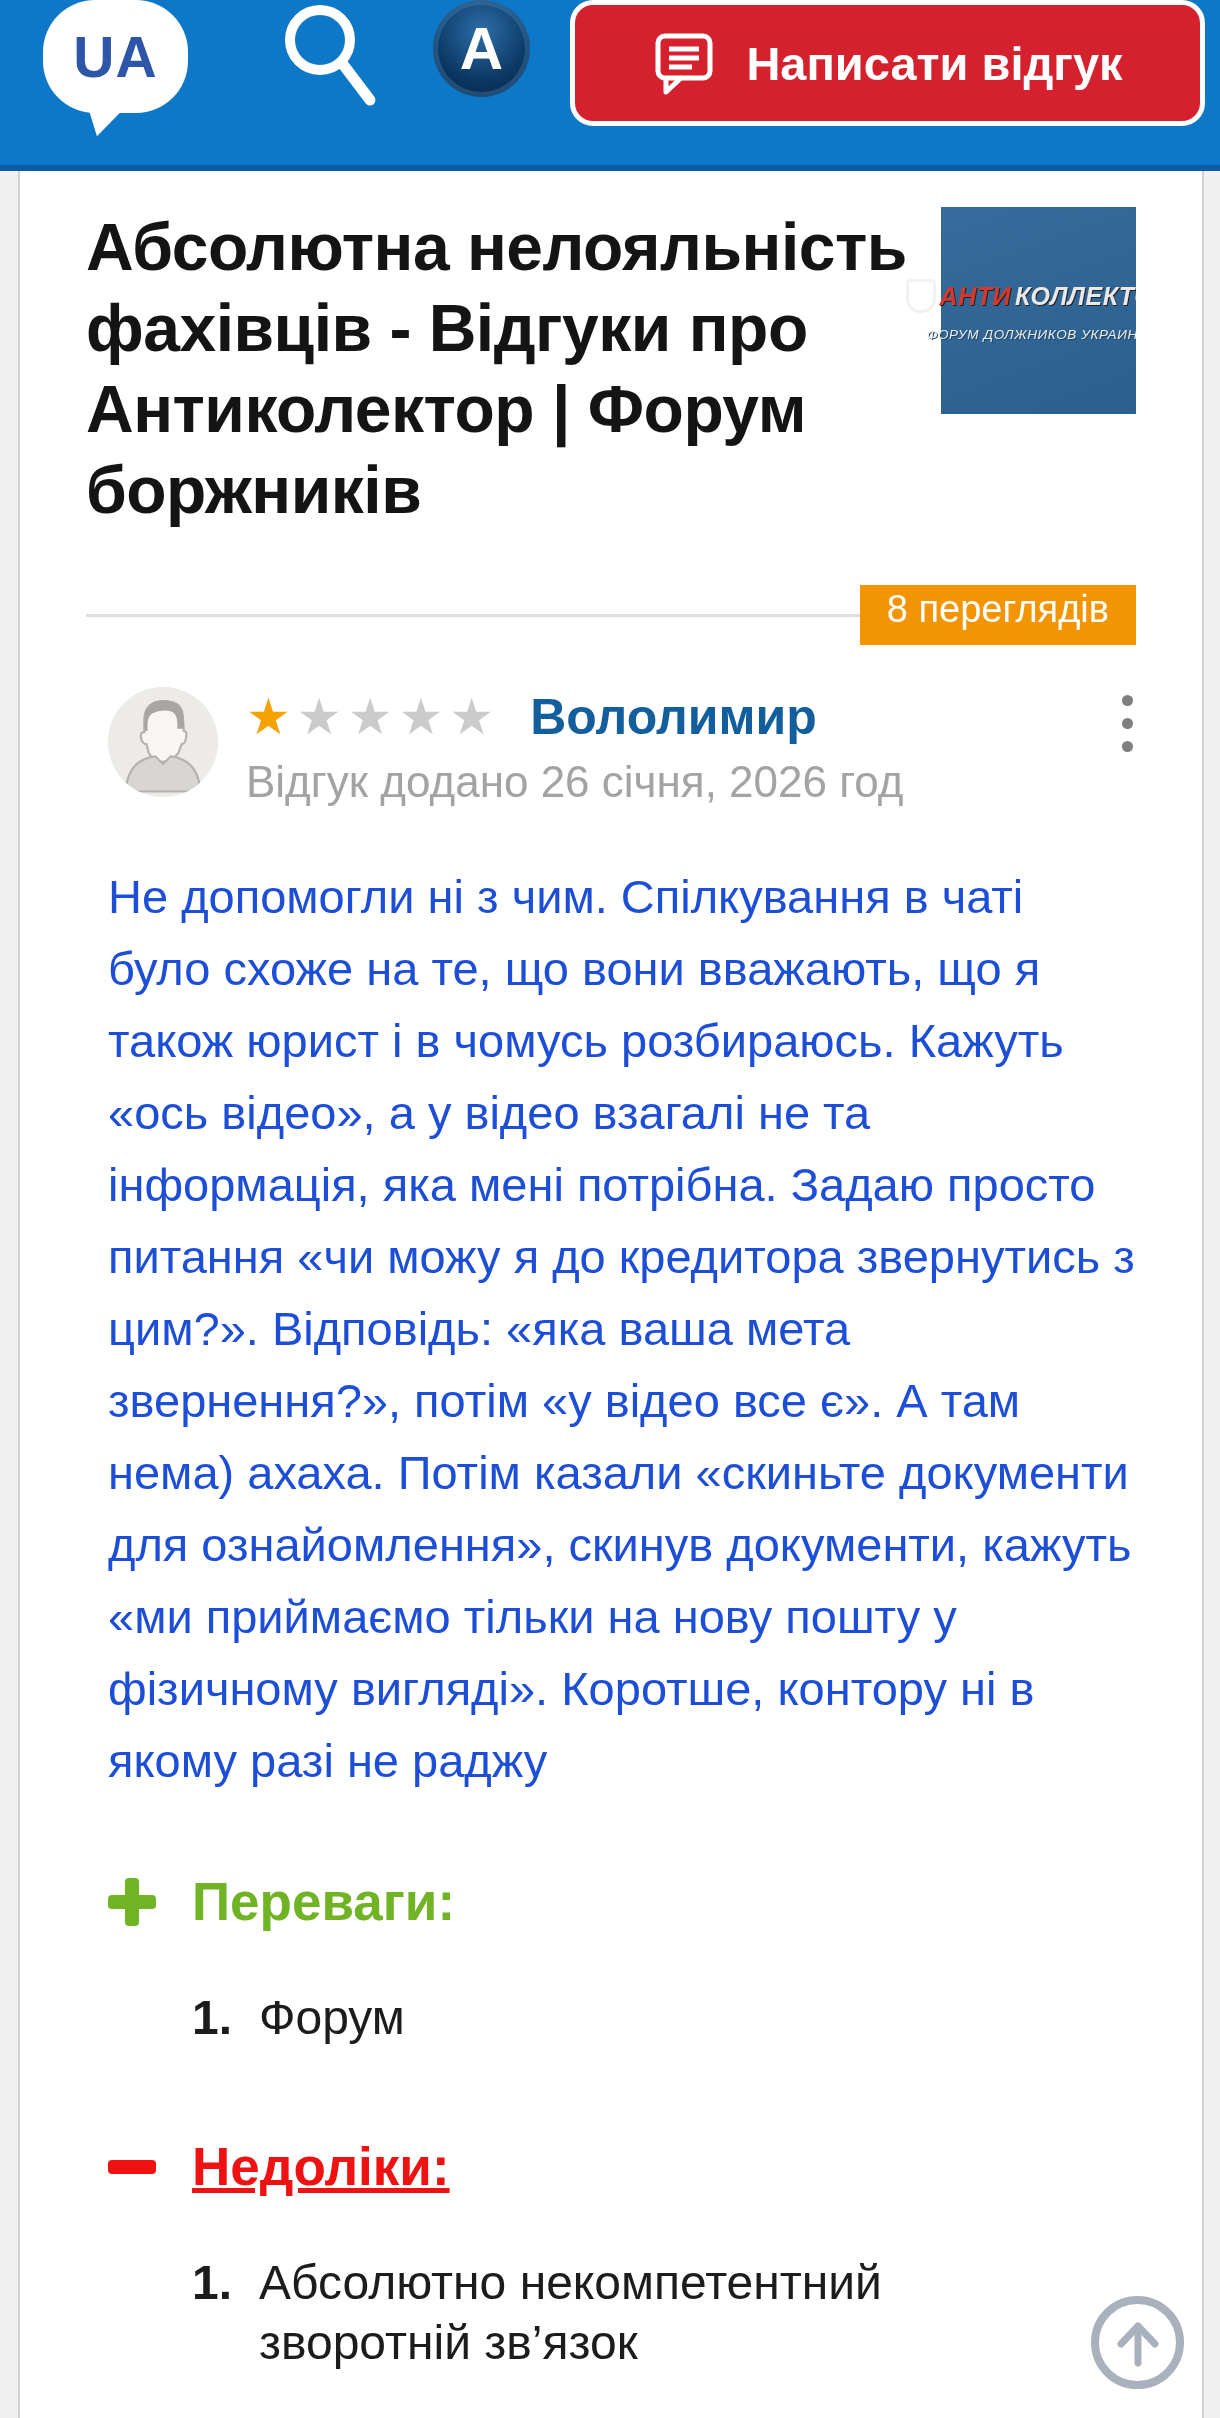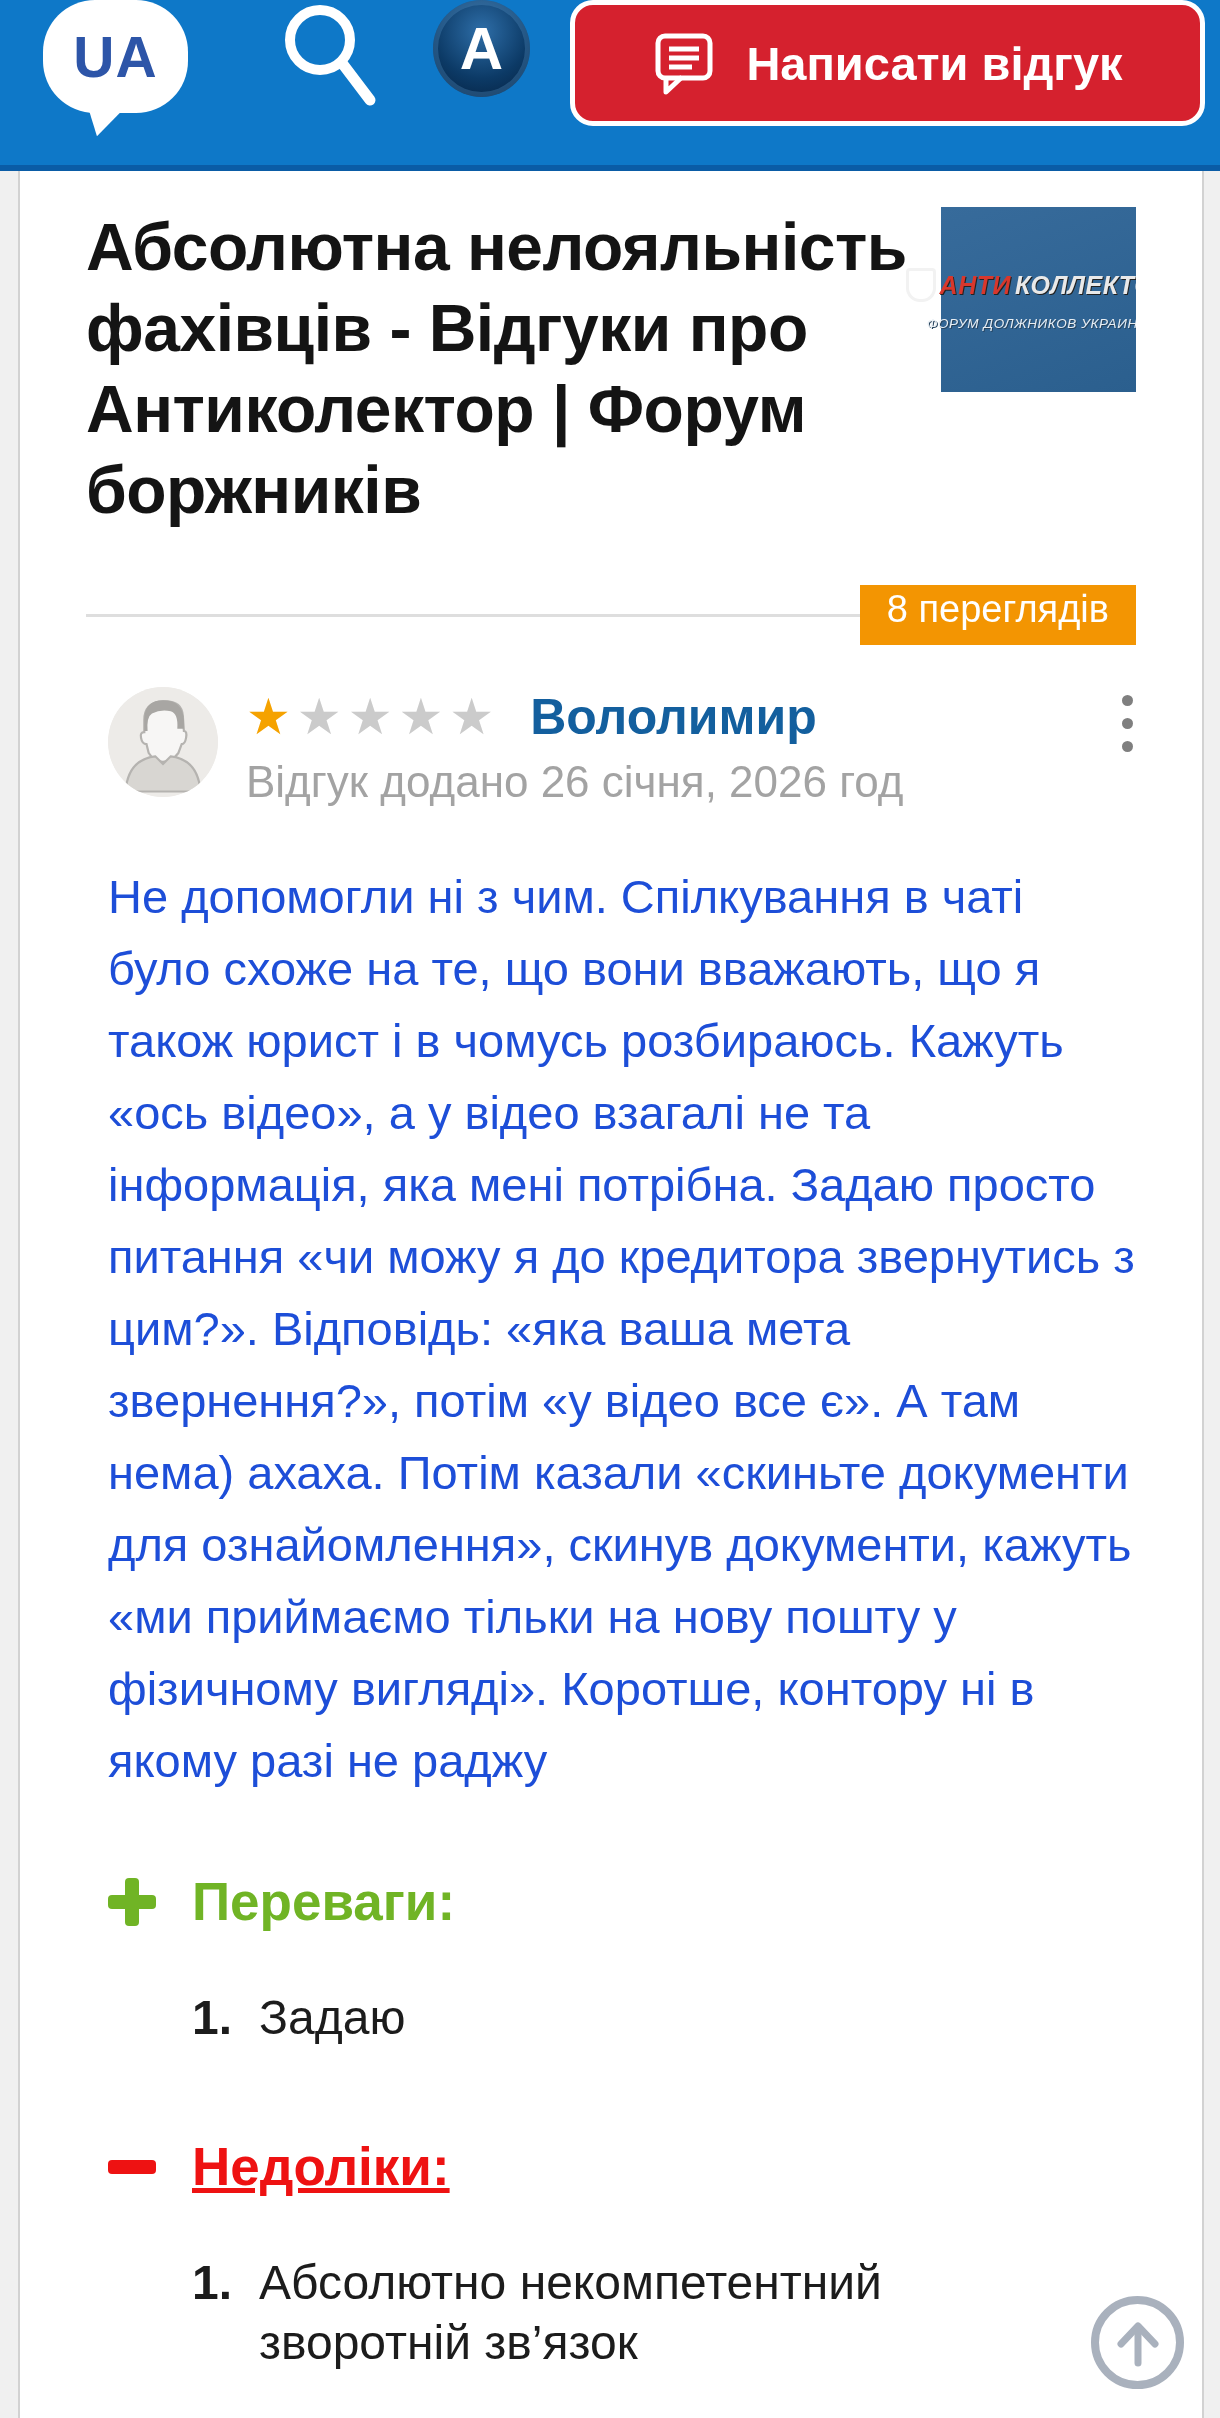--- a/index.html
+++ b/index.html
@@ -62,21 +62,21 @@
     position:absolute; left:20px; top:171px; width:1182px; height:2247px;
     background:#fff;
     box-shadow: -2px 0 0 0 #d2d2d2, 2px 0 0 0 #d2d2d2;
     padding: 0 66px;
     overflow:hidden;
   }
 
   .title-row { margin-top: 36px; overflow:hidden; }
   .brand-box {
     float:right; margin-left:28px; margin-bottom:18px;
-    width:195px; height:185px;
+    width:195px; height:207px;
     background: linear-gradient(160deg, #376b9b 0%, #2b5f8e 100%);
     display:flex; flex-direction:column; align-items:center; justify-content:center;
     gap: 14px; padding: 6px;
   }
   .brand-top { display:flex; align-items:center; gap:4px; }
   .brand-shield {
     width:30px; height:34px; flex:0 0 auto;
     border: 3px solid #f2f2f2; border-radius: 4px 4px 14px 14px;
     display:flex; align-items:center; justify-content:center;
     color:#fff; font-size:15px; font-weight:bold;
@@ -240,21 +240,21 @@
     <p class="review-body">Не допомогли ні з чим. Спілкування в чаті було схоже на те, що вони вважають, що я також юрист і в чомусь розбираюсь. Кажуть «ось відео», а у відео взагалі не та інформація, яка мені потрібна. Задаю просто питання «чи можу я до кредитора звернутись з цим?». Відповідь: «яка ваша мета звернення?», потім «у відео все є». А там нема) ахаха. Потім казали «скиньте документи для ознайомлення», скинув документи, кажуть «ми приймаємо тільки на нову пошту у фізичному вигляді». Коротше, контору ні в якому разі не раджу</p>
 
     <div class="pros">
       <div class="sec-head">
         <span class="plus-icon"></span>
         <h3>Переваги:</h3>
       </div>
       <ol class="sec-list">
         <li>
           <span class="li-num">1.</span>
-          <span class="li-text">Задаю</span>
+          <span class="li-text">Форум</span>
         </li>
       </ol>
     </div>
 
     <div class="cons">
       <div class="sec-head">
         <span class="minus-icon"></span>
         <h3>Недоліки:</h3>
       </div>
       <ol class="sec-list">

